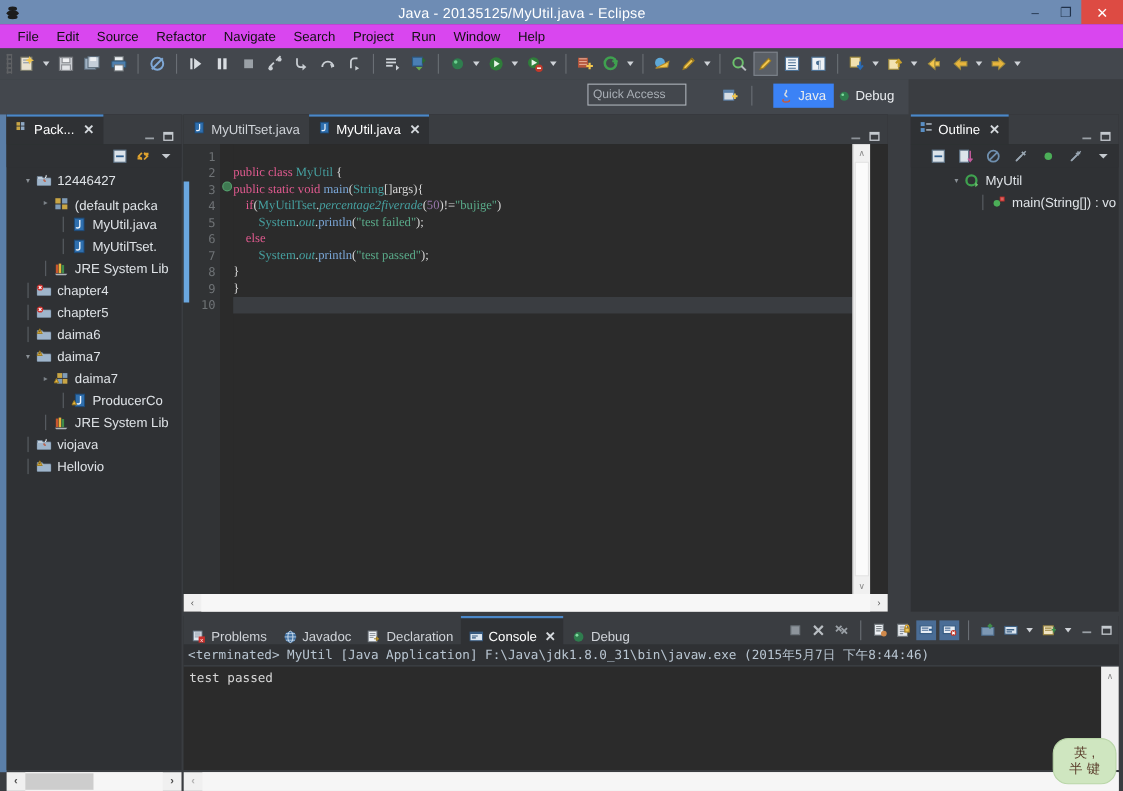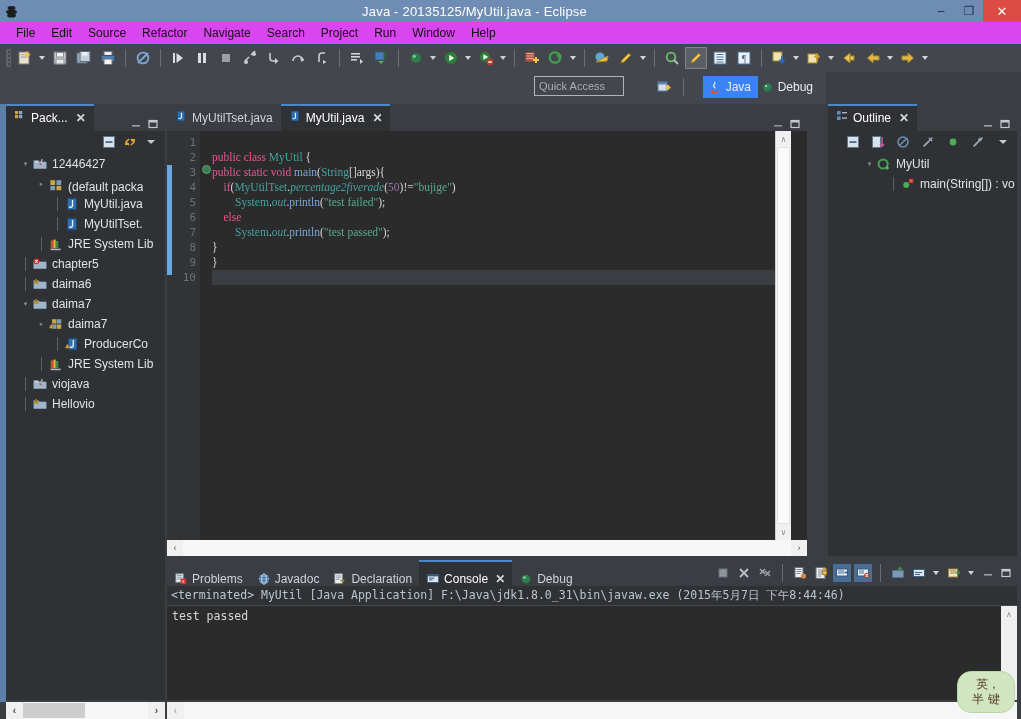--- a/index.html
+++ b/index.html
@@ -606,20 +606,32 @@
         <div class="trow" style="padding-left: 14px;">
           <div class="tdash"></div>
           <span class="ticon">
             <svg width="14" height="14" viewBox="0 0 16 16">
               <path d="M1 4h5l1.3 1.6H15V13H1z" fill="#c8d4e0" stroke="#6d8296"></path>
               <path d="M1 6.2h14V13H1z" fill="#9fb5cb"></path>
               <circle cx="4" cy="5" r="3.2" fill="#c9302c"></circle>
               <path d="M2.6 3.6l2.8 2.8M5.4 3.6L2.6 6.4" stroke="#fff" stroke-width="1.2"></path>
             </svg>
           </span>
+          <span class="tlabel">chapter4</span>
+        </div>
+        <div class="trow" style="padding-left: 14px;">
+          <div class="tdash"></div>
+          <span class="ticon">
+            <svg width="14" height="14" viewBox="0 0 16 16">
+              <path d="M1 4h5l1.3 1.6H15V13H1z" fill="#c8d4e0" stroke="#6d8296"></path>
+              <path d="M1 6.2h14V13H1z" fill="#9fb5cb"></path>
+              <circle cx="4" cy="5" r="3.2" fill="#c9302c"></circle>
+              <path d="M2.6 3.6l2.8 2.8M5.4 3.6L2.6 6.4" stroke="#fff" stroke-width="1.2"></path>
+            </svg>
+          </span>
           <span class="tlabel">chapter5</span>
         </div>
         <div class="trow" style="padding-left: 14px;">
           <div class="tdash"></div>
           <span class="ticon">
             <svg width="14" height="14" viewBox="0 0 16 16">
               <path d="M1 4h5l1.3 1.6H15V13H1z" fill="#c8d4e0" stroke="#6d8296"></path>
               <path d="M1 6.2h14V13H1z" fill="#9fb5cb"></path>
               <path d="M3.6 2.2L6.2 7H1z" fill="#e8b53c" stroke="#9a7a22"></path>
               <rect x="3.2" y="4" width=".9" height="1.8" fill="#3a2f10"></rect>

